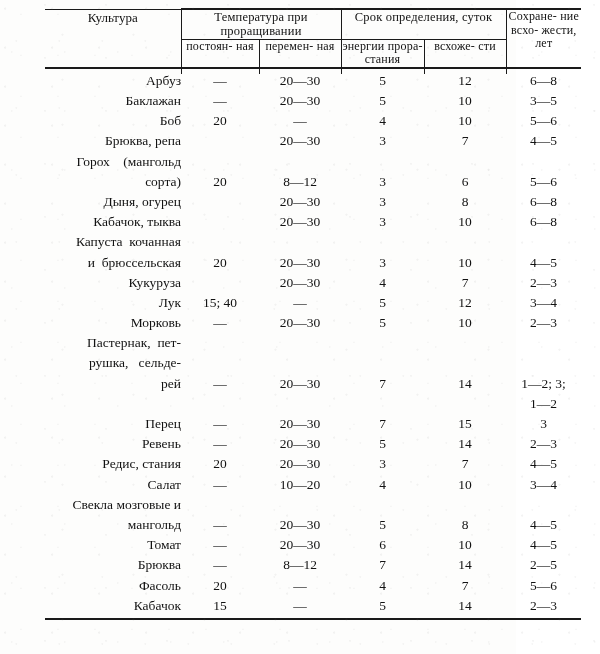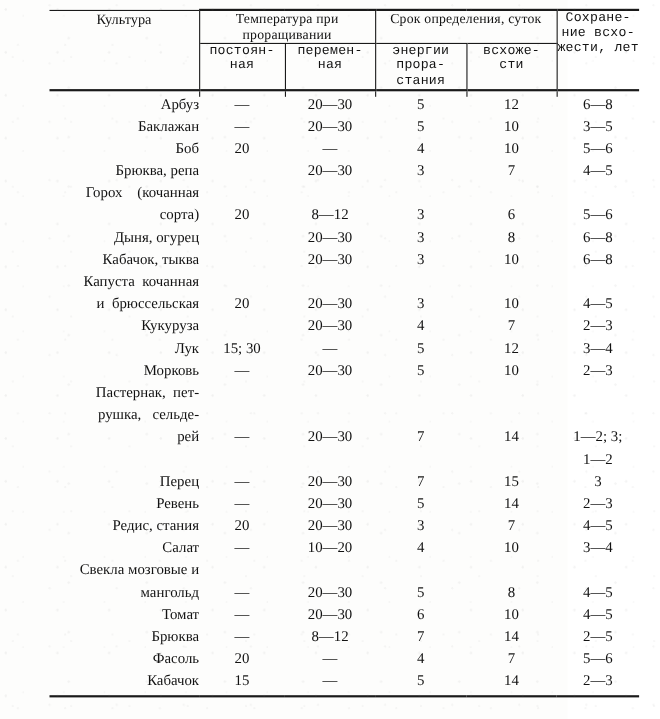--- a/index.html
+++ b/index.html
@@ -43,21 +43,20 @@
   .hdr {
     text-align: center;
     font-weight: bold;
     font-size: 12.5px;
     line-height: 1.14;
     letter-spacing: .2px;
     padding: 3px 2px 3px 2px;
   }
   .hdr.small {
     font-size: 12px;
-    font-family: Liberation Mono, monospace;
   }
   .hdr-culture {
     font-size: 13px;
     font-weight: bold;
     text-align: center;
     vertical-align: middle;
   }
 
   
   .rule-top    { border-top: 2.5px solid #1a1a1a; }
@@ -175,21 +174,21 @@
         </tr>
         <tr>
           <td class="cul">Брюква, репа</td>
           <td class="num"></td>
           <td class="num">20—30</td>
           <td class="num">3</td>
           <td class="num">7</td>
           <td class="num">4—5</td>
         </tr>
         <tr>
-          <td class="cul">Горох    (кочанная</td>
+          <td class="cul">Горох    (мангольд</td>
           <td class="num"></td>
           <td class="num"></td>
           <td class="num"></td>
           <td class="num"></td>
           <td class="num"></td>
         </tr>
         <tr>
           <td class="cul">  сорта)</td>
           <td class="num">20</td>
           <td class="num">8—12</td>
@@ -232,21 +231,21 @@
         <tr>
           <td class="cul">Кукуруза</td>
           <td class="num"></td>
           <td class="num">20—30</td>
           <td class="num">4</td>
           <td class="num">7</td>
           <td class="num">2—3</td>
         </tr>
         <tr>
           <td class="cul">Лук</td>
-          <td class="num">15; 30</td>
+          <td class="num">15; 40</td>
           <td class="num">—</td>
           <td class="num">5</td>
           <td class="num">12</td>
           <td class="num">3—4</td>
         </tr>
         <tr>
           <td class="cul">Морковь</td>
           <td class="num">—</td>
           <td class="num">20—30</td>
           <td class="num">5</td>

